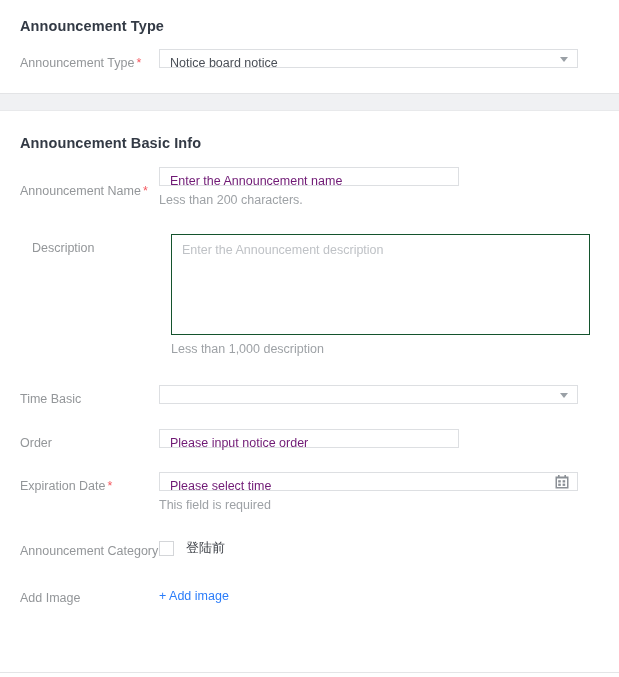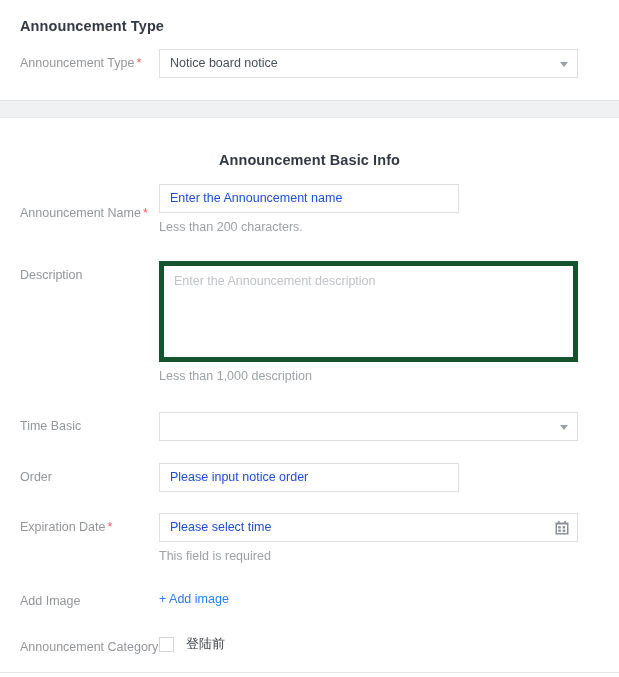--- a/index.html
+++ b/index.html
@@ -27,21 +27,21 @@
     border-top: 1px solid #e3e4e6;
     border-bottom: 1px solid #e8e9eb;
   }
   .section-title {
     font-size: 14.5px;
     font-weight: bold;
     color: #333a45;
     letter-spacing: .1px;
   }
   #sec-type .section-title { padding-top: 18px; }
-  #sec-basic .section-title { padding-top: 34px; text-align: center; }
+  #sec-basic .section-title { padding-top: 24px; }
 
   
   .form-row {
     display: flex;
     align-items: flex-start;
   }
   .row-label {
     width: 139px;
     flex: 0 0 139px;
     font-size: 12.5px;
@@ -54,30 +54,30 @@
     color: #f4585f;
     font-size: 12.5px;
     margin-left: 2px;
   }
   .row-field { flex: 1 1 auto; position: relative; }
 
   
   .ctl {
     border: 1px solid #dddfe2;
     background: #ffffff;
-    height: 29px;
+    height: 19px;
     line-height: 27px;
     font-size: 12.5px;
     color: #4a4f57;
     padding: 0 10px;
     position: relative;
   }
   .ctl.w-narrow { width: 300px; }
   .ctl.w-wide   { width: 419px; }
-  .ctl .ph { color: #1d4ed8; }
+  .ctl .ph { color: #701a75; }
 
   .caret {
     position: absolute;
     right: 9px;
     top: 50%;
     margin-top: -2px;
     width: 0; height: 0;
     border-left: 4.5px solid transparent;
     border-right: 4.5px solid transparent;
     border-top: 5px solid #9aa0a6;
@@ -87,21 +87,21 @@
     position: absolute;
     right: 8px;
     top: 50%;
     margin-top: -7px;
     width: 14px; height: 14px;
     color: #8b9096;
   }
   .cal-icon svg { display: block; width: 14px; height: 14px; }
 
   .textarea {
-    border: 5px solid #14532d;
+    border: 1px solid #14532d;
     background: #ffffff;
     width: 419px;
     height: 101px;
     font-size: 12.5px;
     padding: 7px 10px;
     color: #bfc2c6;
     line-height: 16px;
   }
 
   .hint {
@@ -132,21 +132,21 @@
   .check-label {
     font-size: 13px;
     color: #3b3f45;
     margin-left: 12px;
     font-family: "DejaVu Sans", sans-serif;
   }
 
   
   #row-type          { padding-top: 15px; padding-bottom: 22px; }
   #row-name          { padding-top: 16px; align-items: center; }
-  #row-desc          { padding-top: 26px; }
+  #row-desc          { padding-top: 26px; margin-left: 12px; }
   #row-tz            { padding-top: 28px; }
   #row-exp           { padding-top: 21px; }
   #row-order         { padding-top: 22px; }
   #row-image         { padding-top: 23px; }
   #row-category      { padding-top: 22px; }
 
   .bottom-rule {
     position: absolute;
     left: 0; right: 0;
     top: 672px;
@@ -231,32 +231,32 @@
               <rect x="7.6" y="8.6" width="2.6" height="2.3" fill="#8b9096"></rect>
               <rect x="3" y="0" width="1.6" height="3" fill="#8b9096"></rect>
               <rect x="9.4" y="0" width="1.6" height="3" fill="#8b9096"></rect>
             </svg>
           </span>
         </div>
         <div class="hint">This field is required</div>
       </div>
     </div>
 
-    <div class="form-row" id="row-image">
-      <div class="row-label"><span>Add Image</span></div>
-      <div class="row-field">
-        <a class="link-add">+ Add image</a>
-      </div>
-    </div>
-
     <div class="form-row" id="row-category">
       <div class="row-label two-line"><span>Announcement Category</span></div>
       <div class="row-field">
         <div class="checkline">
           <span class="checkbox"></span>
           <span class="check-label">登陆前</span>
         </div>
       </div>
     </div>
+
+    <div class="form-row" id="row-image">
+      <div class="row-label"><span>Add Image</span></div>
+      <div class="row-field">
+        <a class="link-add">+ Add image</a>
+      </div>
+    </div>
   </div>
 
   <div class="bottom-rule"></div>
 </div>
 
 </body></html>

